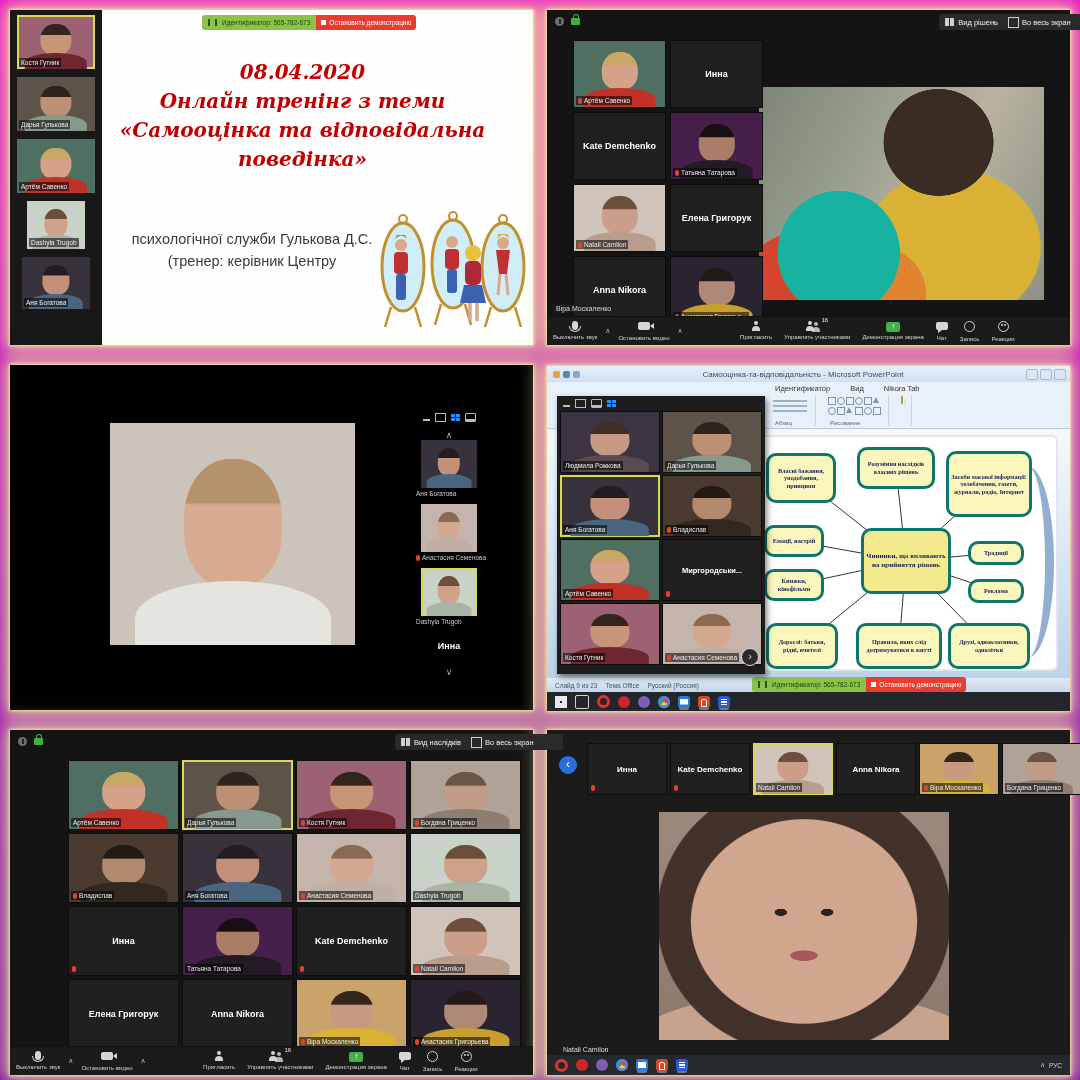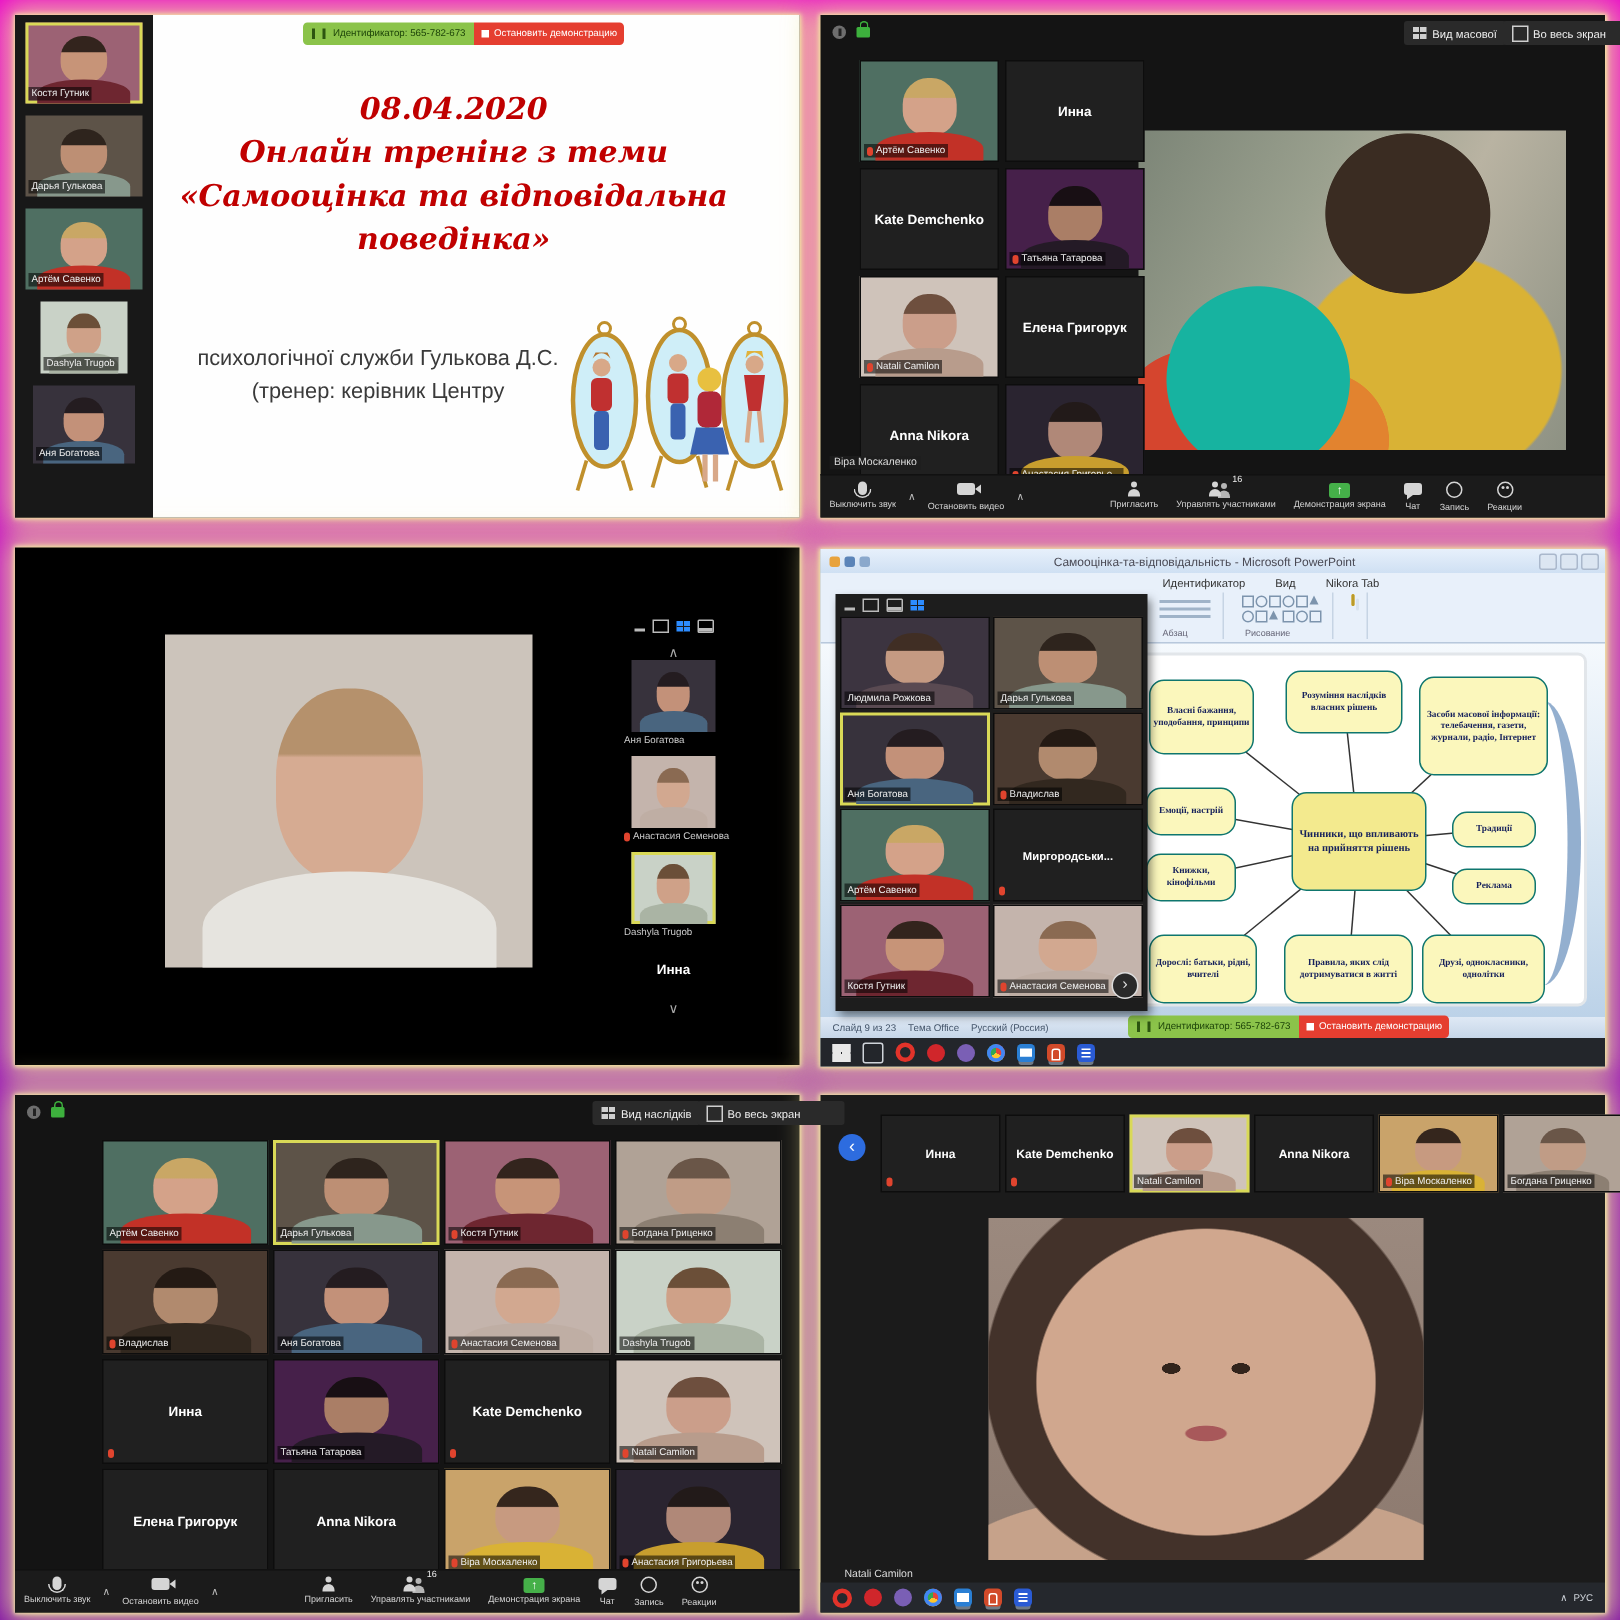--- a/index.html
+++ b/index.html
@@ -153,21 +153,21 @@
   .rb-shapes i{width:6px;height:6px;border:1px solid #7d94ad;display:block;}
   .rb-shapes i.r{border-radius:50%;}
   .rb-shapes i.t{border:none;border-left:3px solid transparent;border-right:3px solid transparent;border-bottom:6px solid #7d94ad;width:0;height:0;}
   .rb-gl{position:absolute;bottom:0;left:4px;white-space:nowrap;}
   .rb-arr{width:16px;height:14px;background:#f0c23c;border:1px solid #b99a2a;border-radius:2px;box-shadow:3px 3px 0 #d8e2ee;}
   .ppt-slide{position:absolute;left:0;right:0;top:62px;bottom:33px;background:linear-gradient(180deg,#f5f9fd 0%,#cfe0ef 70%,#bcd2e8 100%);z-index:1;}
   .slide-card{position:absolute;left:150px;top:7px;right:12px;bottom:7px;background:#fff;border:2px solid #e2e6ea;border-radius:6px;}
   .swoosh{position:absolute;right:2px;top:30px;width:42px;height:190px;border-right:9px solid rgba(58,110,168,.55);border-radius:50%;}
   .diagram{position:absolute;right:8px;top:6px;width:292px;height:234px;font-family:"Liberation Serif",serif;}
   .diagram svg{position:absolute;inset:0;}
-  .dbox{position:absolute;background:#fbf7bc;border:1px solid #0f766e;border-radius:10px;color:#17225c;
+  .dbox{position:absolute;background:#fbf7bc;border:3px solid #0f766e;border-radius:10px;color:#17225c;
     font-weight:bold;font-size:6.2px;line-height:7.6px;text-align:center;display:flex;align-items:center;justify-content:center;padding:2px;box-sizing:border-box;z-index:2;}
   .dcenter{background:#f3ea8e;font-size:7px;line-height:9px;}
   .ppt-status{position:absolute;left:0;right:0;bottom:19px;height:14px;background:linear-gradient(#dfe9f5,#c6d6e8);display:flex;align-items:center;font-size:6.5px;color:#44556a;z-index:3;}
   .ppt-status .st{margin-left:8px;white-space:nowrap;}
   .taskbar{position:absolute;left:0;right:0;bottom:0;height:19px;background:#23262b;display:flex;align-items:center;gap:8px;padding-left:8px;z-index:4;}
   .tb-ic{width:12px;height:12px;border-radius:3px;position:relative;flex:0 0 auto;}
   .tb-win{background:linear-gradient(90deg,#e8e8e8 45%,transparent 45% 55%,#e8e8e8 55%),linear-gradient(0deg,#e8e8e8 45%,transparent 45% 55%,#e8e8e8 55%);border-radius:0;}
   .tb-task{border:1.5px solid #cfd4da;border-radius:2px;background:transparent;}
   .tb-opera{border:3px solid #e2332a;border-radius:50%;width:7px;height:7px;}
   .tb-red{background:#d0262b;border-radius:50%;}
@@ -307,21 +307,21 @@
       </svg>
     </div>
   </div>
 
   <div class="panel p2">
     <div class="wtop">
       <i class="ic-info"></i>
       <i class="ic-lock"></i>
       <div class="wbtn" style="right:66px;">
         <i class="i-grid"></i>
-          <span>Вид масової</span>
+          <span>Вид рішень</span>
       </div>
       <div class="wbtn" style="right:-30px;width:86px;">
         <i class="i-fs"></i>
           <span>Во весь экран</span>
       </div>
     </div>
     <div class="p2-grid">
       <div class="tile v pal-artem">
         <span class="nm">
             <i class="mic"></i>

